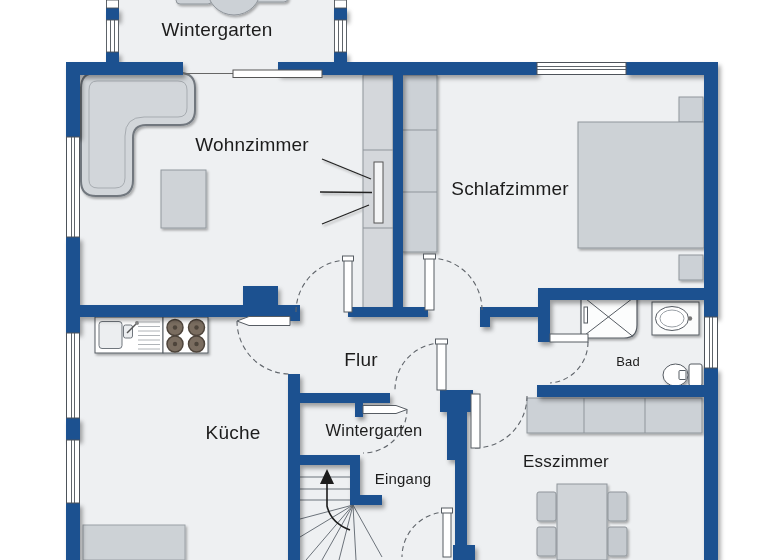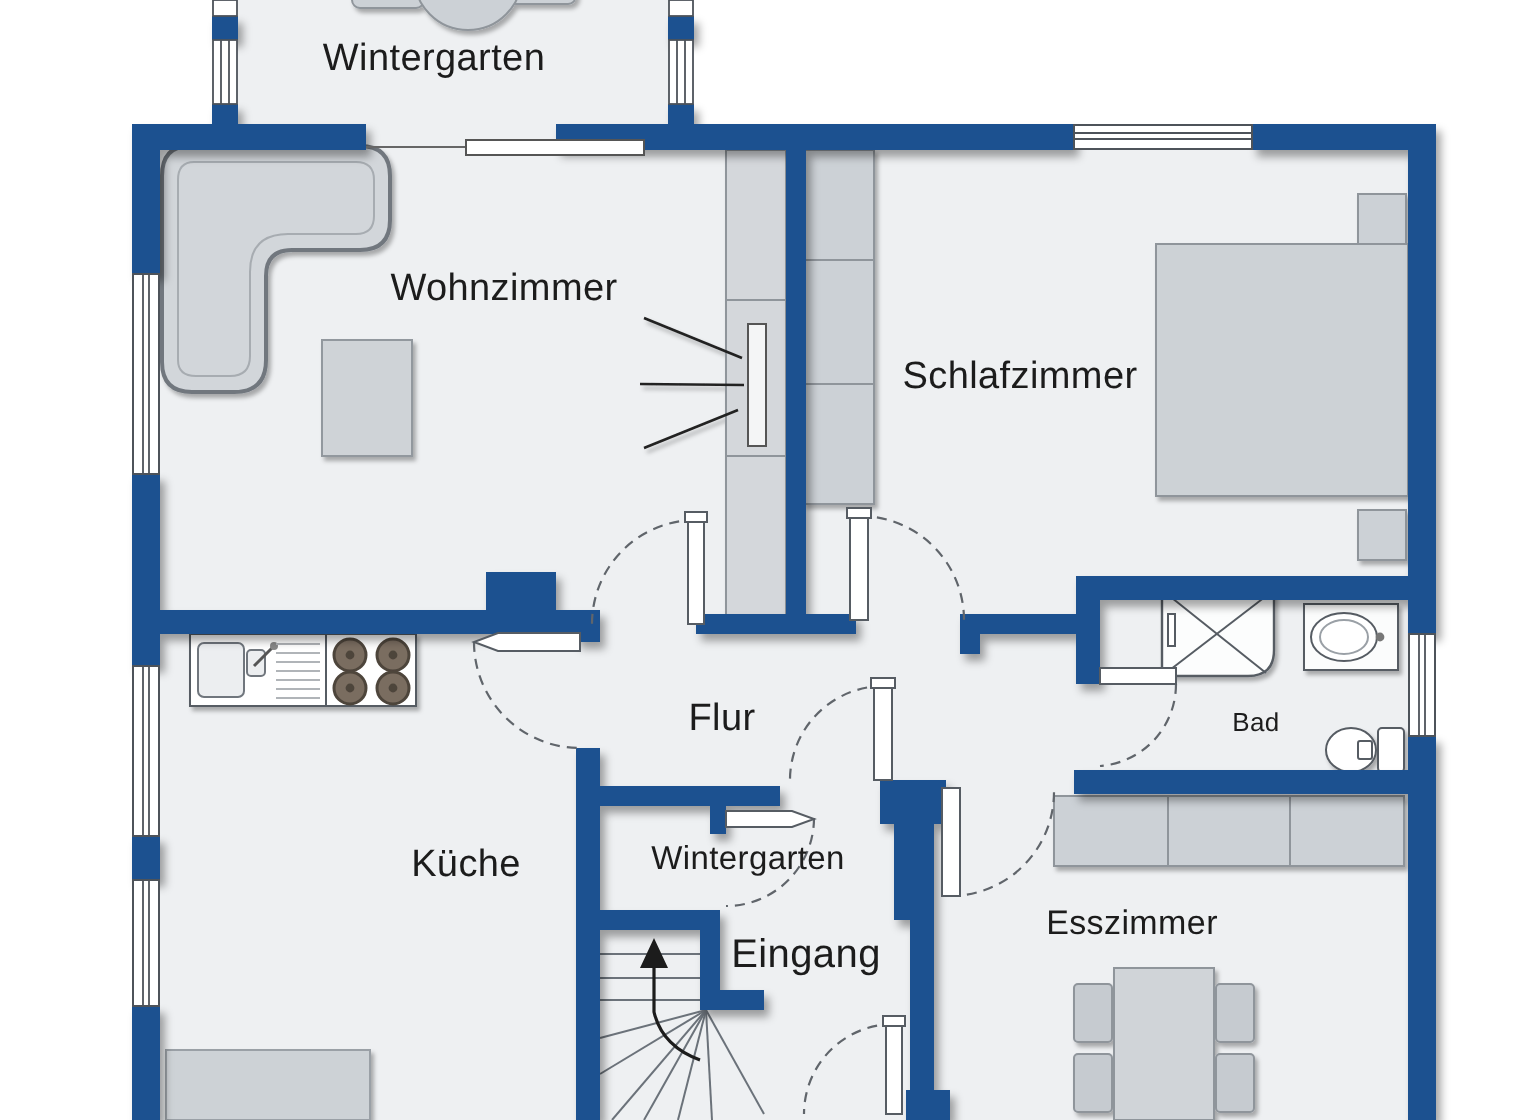--- a/index.html
+++ b/index.html
@@ -244,17 +244,17 @@
     </g>
   </g>
 </svg>
 
 <div class="room-label" style="left:217px;top:30px;">Wintergarten</div>
 <div class="room-label" style="left:252px;top:145px;">Wohnzimmer</div>
 <div class="room-label" style="left:510px;top:189px;">Schlafzimmer</div>
 <div class="room-label" style="left:361px;top:360px;">Flur</div>
 <div class="room-label" style="left:186px;top:433px;margin-left:47px;">Küche</div>
 <div class="room-label" style="left:374px;top:430px;font-size:16.5px;">Wintergarten</div>
-<div class="room-label" style="left:403px;top:478px;font-size:20px;">Eingang</div>
+<div class="room-label" style="left:403px;top:478px;font-size:15px;">Eingang</div>
 <div class="room-label" style="left:566px;top:462px;font-size:17px;">Esszimmer</div>
 <div class="room-label" style="left:628px;top:361px;font-size:13px;">Bad</div>
 
 </div>
 
 </body></html>

